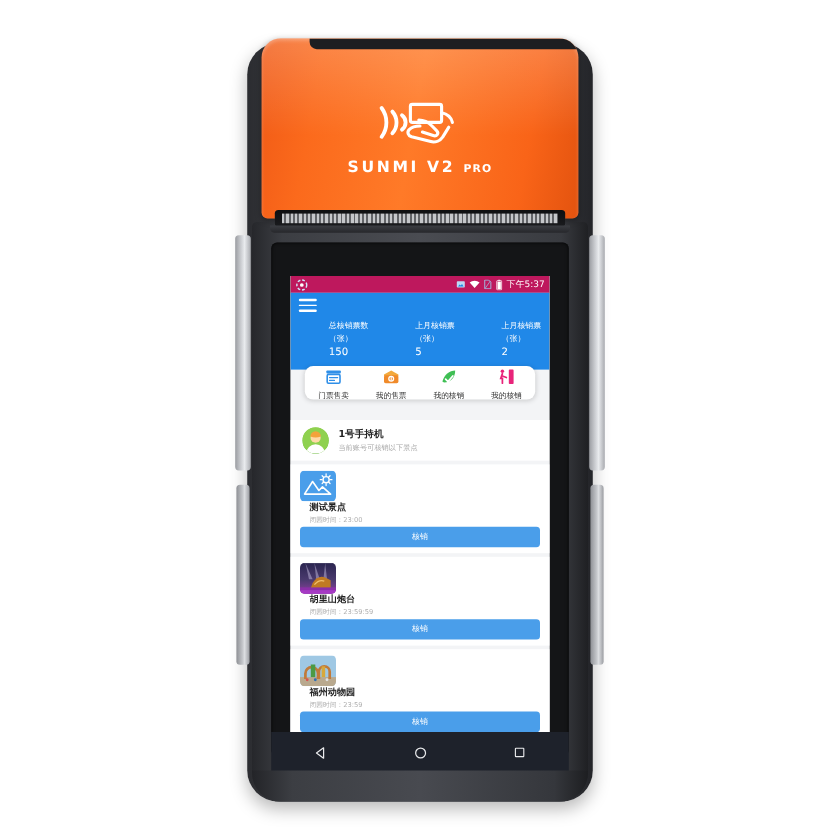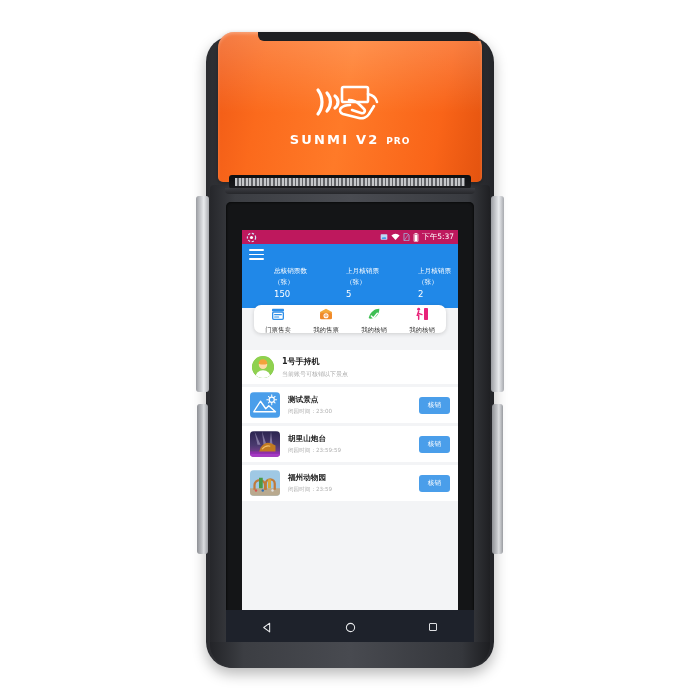--- a/index.html
+++ b/index.html
@@ -164,22 +164,22 @@
     width:22px;height:22px;border-radius:50%;flex:0 0 auto;
     background:linear-gradient(180deg,#8fd14f,#63b83a);
     display:flex;align-items:flex-end;justify-content:center;overflow:hidden;
   }
   .acct-txt{margin-left:8px;}
   .acct-name{font-size:8px;color:#222;font-weight:bold;line-height:11px;}
   .acct-sub{font-size:6px;color:#aaa;line-height:9px;margin-top:2px;}
 
   .list{flex:1 1 auto;background:#f3f4f6;padding-top:3px;}
   .row{
-    display:flex;align-items:center;background:#fff;
-    margin:0 0 3px 0;padding:5px 8px;
+    display:flex;background:#fff;
+    margin:0 0 3px 0;padding:5px 8px;flex-direction:column;
   }
   .thumb{
     width:30px;height:26px;border-radius:4px;flex:0 0 auto;overflow:hidden;
     position:relative;
   }
   .row-txt{margin-left:8px;flex:1 1 auto;}
   .row-name{font-size:7.6px;color:#222;font-weight:bold;line-height:10px;}
   .row-time{font-size:5.6px;color:#b0b0b0;line-height:9px;margin-top:2px;}
   .verify-btn{
     background:#4a9eea;color:#fff;font-size:6.6px;

